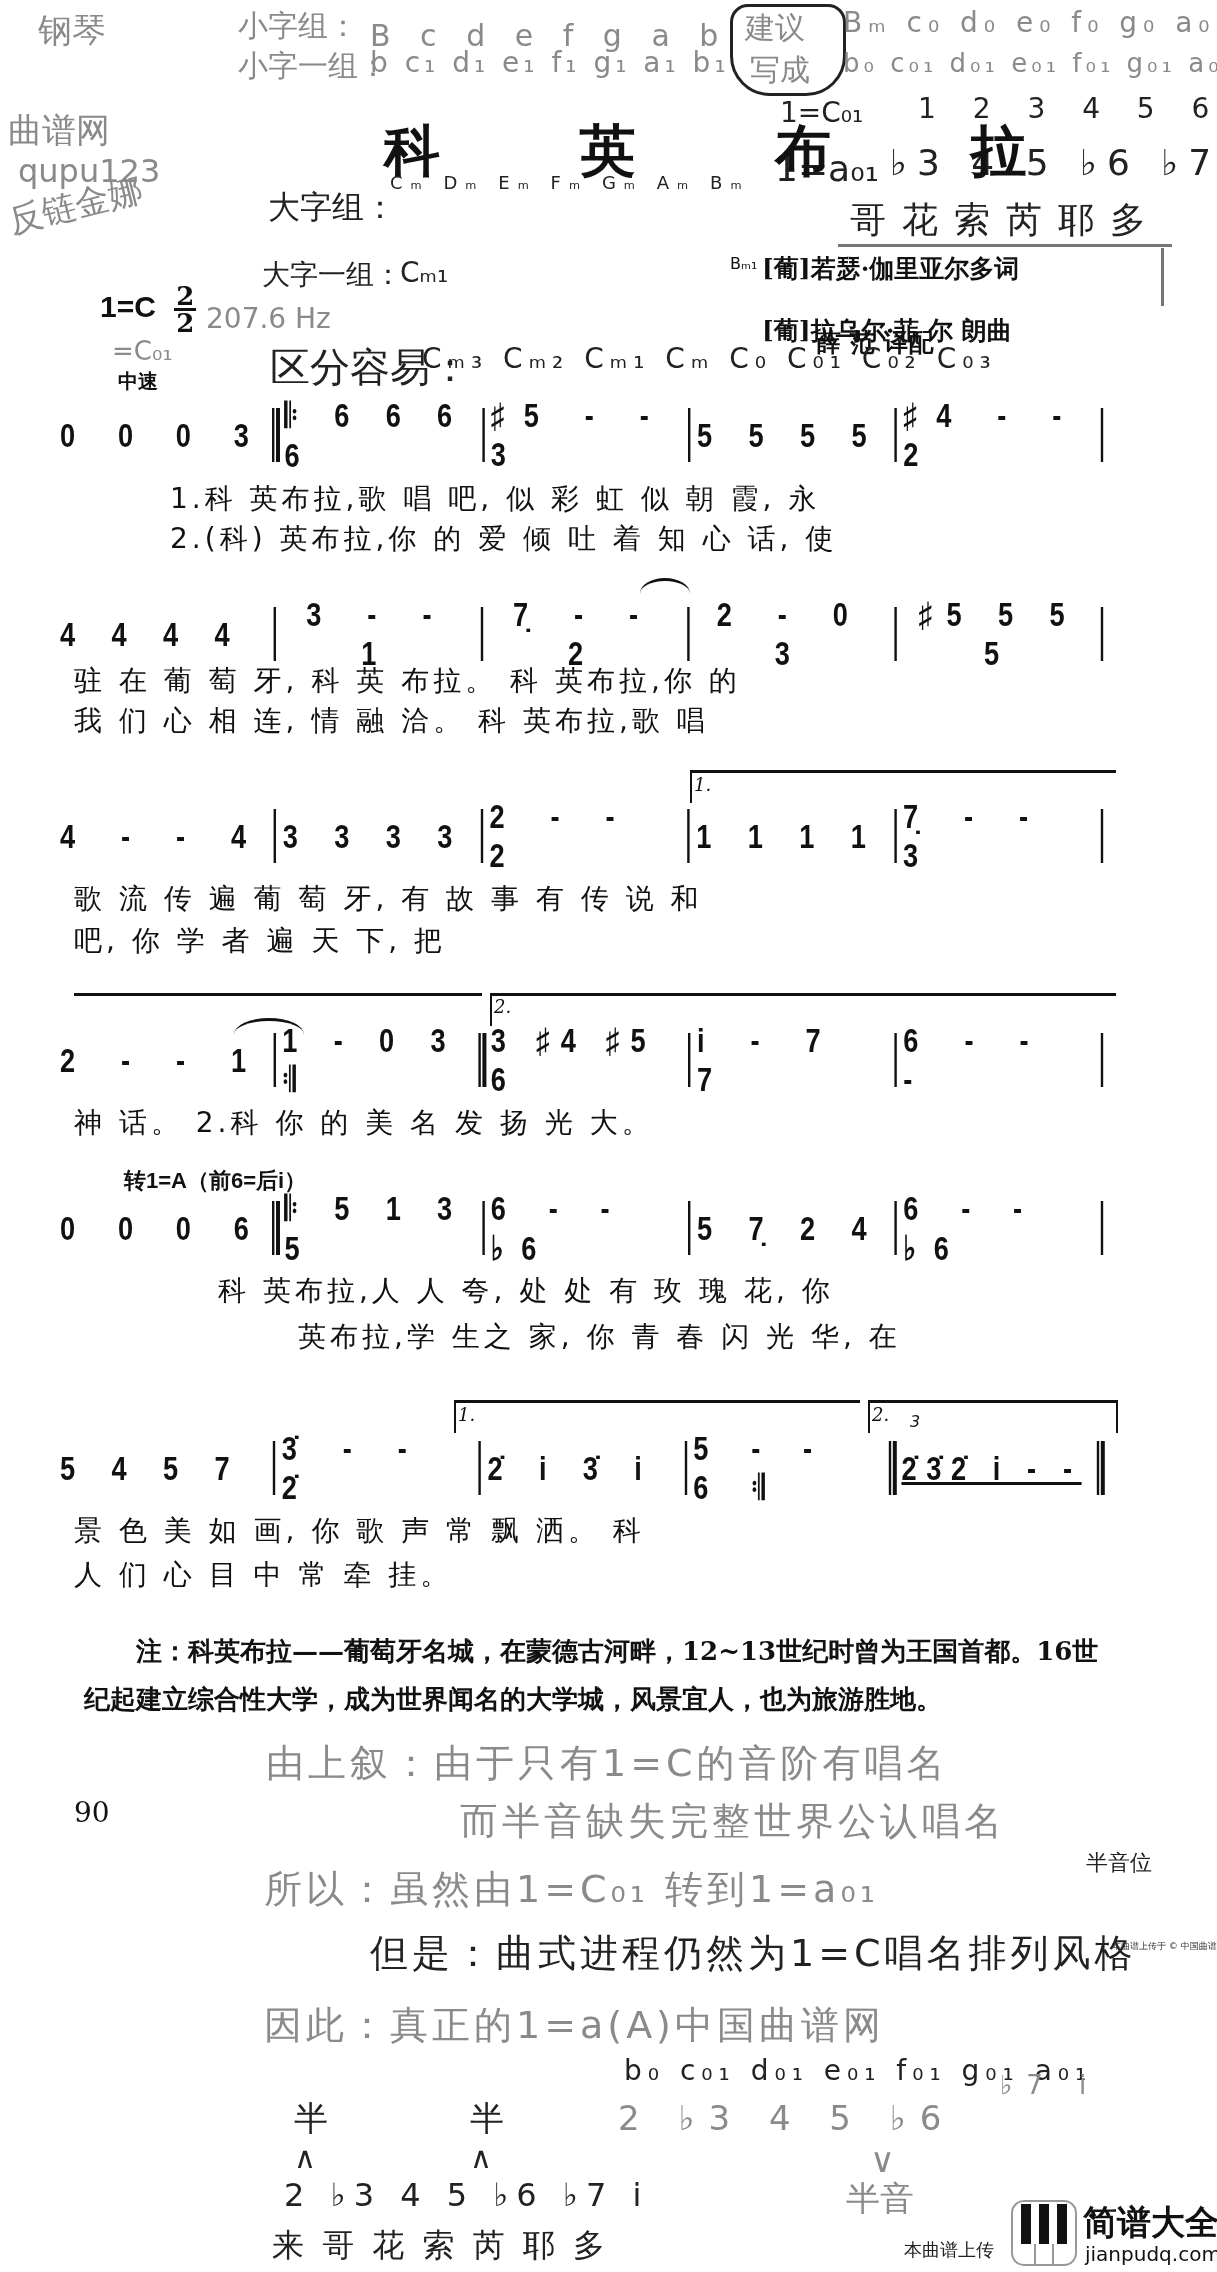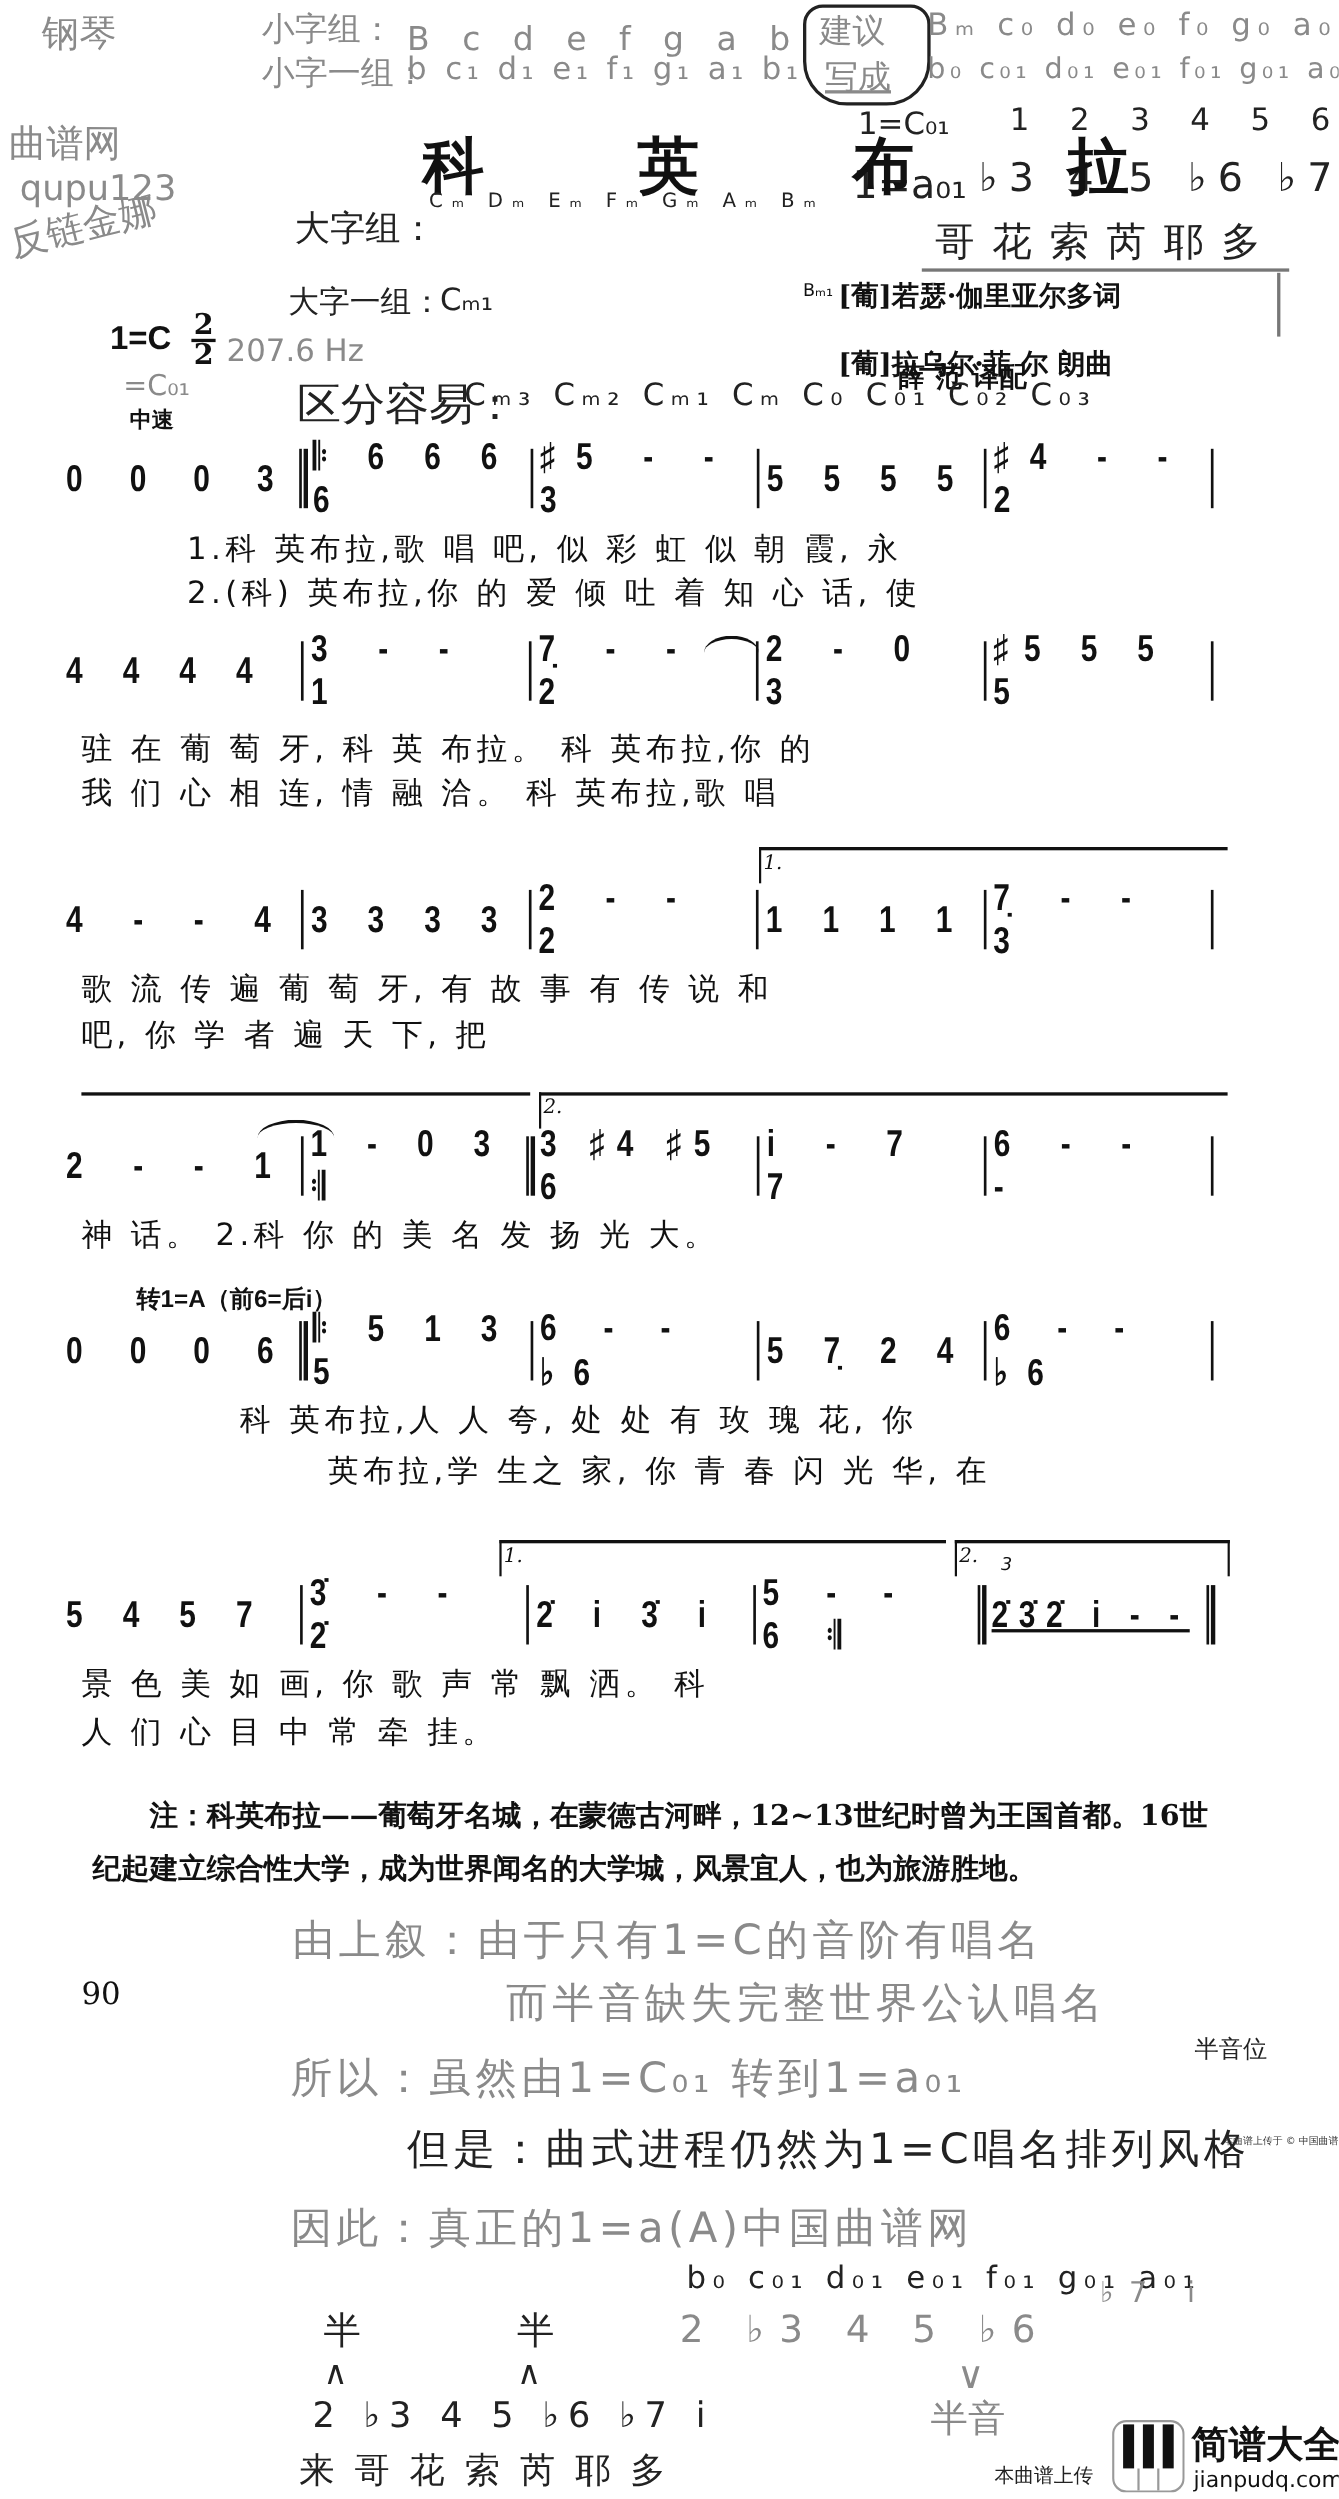--- a/index.html
+++ b/index.html
@@ -32,21 +32,21 @@
 <body>
 
 <div class="abs hand" style="left:38px;top:8px;font-size:34px;">钢琴</div>
 <div class="abs hand" style="left:238px;top:6px;font-size:30px;">小字组：</div>
 <div class="abs hand" style="left:370px;top:18px;font-size:30px;letter-spacing:10px;">B c d e f g a b</div>
 <div class="abs hand" style="left:238px;top:46px;font-size:30px;">小字一组：</div>
 <div class="abs hand" style="left:370px;top:46px;font-size:28px;letter-spacing:4px;">b c₁ d₁ e₁ f₁ g₁ a₁ b₁</div>
 
 <div class="abs" style="left:730px;top:4px;width:110px;height:86px;border:3px solid #222;border-radius:18px 18px 40px 40px;"></div>
 <div class="abs hand" style="left:745px;top:8px;font-size:30px;">建议</div>
-<div class="abs hand" style="left:750px;top:50px;font-size:30px;text-decoration:underline;">写成</div>
+<div class="abs hand" style="left:750px;top:50px;font-size:30px;">写成</div>
 <div class="abs hand" style="left:843px;top:6px;font-size:28px;letter-spacing:6px;">Bₘ c₀ d₀ e₀ f₀ g₀ a₀ b₀</div>
 <div class="abs hand" style="left:843px;top:48px;font-size:26px;letter-spacing:4px;">b₀ c₀₁ d₀₁ e₀₁ f₀₁ g₀₁ a₀₁ b₀₁</div>
 
 <div class="abs hand-dark" style="left:780px;top:96px;font-size:28px;">1=C₀₁</div>
 <div class="abs hand-dark" style="left:918px;top:92px;font-size:28px;letter-spacing:14px;">1  2  3  4  5  6  7</div>
 <div class="abs hand-dark" style="left:775px;top:148px;font-size:36px;">1=a₀₁</div>
 <div class="abs hand-dark" style="left:890px;top:142px;font-size:36px;letter-spacing:10px;">♭3  4  5  ♭6  ♭7  i</div>
 <div class="abs hand-dark" style="left:850px;top:196px;font-size:36px;letter-spacing:16px;">哥花索芮耶多</div>
 <div class="abs" style="left:838px;top:244px;width:334px;height:3px;background:#777;"></div>
 <div class="abs" style="left:1161px;top:248px;width:3px;height:58px;background:#777;"></div>
@@ -91,21 +91,21 @@
     <span class="bar"></span>
     <span class="measure" style="width:240px;letter-spacing:18px;">5 5 5 5</span>
     <span class="bar"></span>
     <span class="measure" style="width:240px;letter-spacing:24px;">♯4 - - 2</span>
     <span class="bar"></span>
   </div>
 </div>
 <div class="lyric" style="left:170px;top:480px;">1.科   英布拉,歌 唱  吧,     似 彩 虹 似 朝  霞,       永</div>
 <div class="lyric" style="left:170px;top:520px;">2.(科) 英布拉,你 的  爱      倾 吐 着 知 心  话,       使</div>
 
-<div class="row" style="top:580px;">
+<div class="row" style="top:604px;text-align:center;">
   <div class="notes">
     <span class="measure" style="width:260px;letter-spacing:18px;">4 4 4 4</span>
     <span class="bar"></span>
     <span class="measure" style="width:240px;letter-spacing:24px;">3 - - 1</span>
     <span class="bar"></span>
     <span class="measure" style="width:240px;letter-spacing:24px;">7̣ - - 2</span>
     <span class="bar"></span>
     <span class="measure" style="width:240px;letter-spacing:24px;">2 - 0 3</span>
     <span class="bar"></span>
     <span class="measure" style="width:240px;letter-spacing:18px;">♯5 5 5 5</span>

